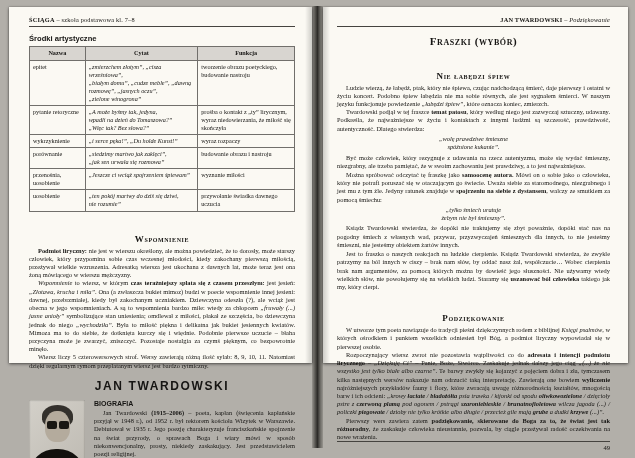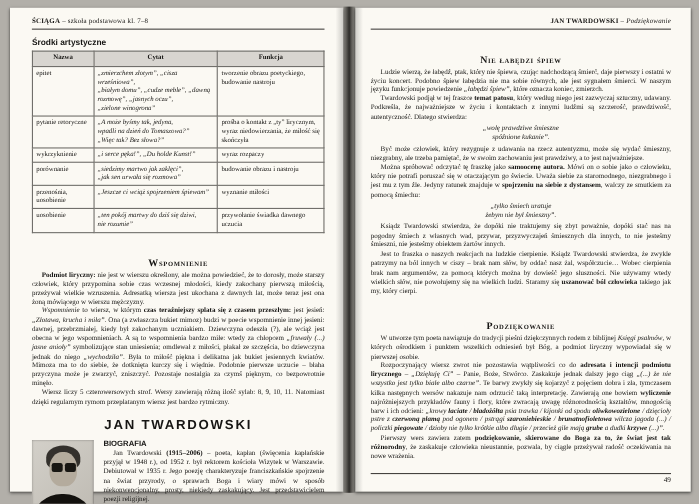--- a/index.html
+++ b/index.html
@@ -4,21 +4,21 @@
 <style>
   html,body{margin:0;padding:0;}
   body{
     width:635px;height:458px;position:relative;overflow:hidden;
     background:#b2afa9;
     font-family:"Liberation Serif", serif;
     color:#161513;
     -webkit-font-smoothing:antialiased;
   }
   .page{
-    position:absolute;top:7px;height:440px;background:#fbf9f3;
+    position:absolute;top:7px;height:356px;background:#fbf9f3;
     box-shadow:0 1px 3px rgba(0,0,0,.55), 0 0 1px rgba(0,0,0,.4);
     display:flex;flex-direction:column;box-sizing:border-box;
   }
   .page-left{left:9px;width:303px;padding:9px 17px 7px 20px;}
   .page-right{left:323px;width:305px;padding:9px 18px 7px 14px;}
   .page-left::after, .page-right::before{
     content:"";position:absolute;top:0;bottom:0;width:7px;pointer-events:none;
   }
   .page-left::after{right:0;background:linear-gradient(90deg,rgba(0,0,0,0),rgba(0,0,0,.18));}
   .page-right::before{left:0;background:linear-gradient(270deg,rgba(0,0,0,0),rgba(0,0,0,.18));}
@@ -171,20 +171,21 @@
       <div class="bio-text"><span>Jan Twardowski </span><span class="b">(1915–2006)</span><span> – poeta, kapłan (święcenia kapłańskie przyjął w 1948 r.), od 1952 r. był rektorem kościoła Wizytek w Warszawie. Debiutował w 1935 r. Jego poezję charakteryzuje franciszkańskie spojrzenie na świat przyrody, o sprawach Boga i wiary mówi w sposób niekonwencjonalny, prosty, niekiedy zaskakujący. Jest przedstawicielem poezji religijnej.</span></div>
     </div>
   </div>
 
 </div>
 
 <div class="page page-right">
   <div class="run-head right"><span class="b">JAN TWARDOWSKI</span><span> – </span><span class="i">Podziękowanie</span></div>
   <hr class="head-rule">
 
+  <div class="sc-head sc-main">Fraszki (wybór)</div>
 
   <div class="sc-head sc-sub">Nie łabędzi śpiew</div>
   <p class="para first"><span>Ludzie wierzą, że łabędź, ptak, który nie śpiewa, czując nadchodzącą śmierć, daje pierwszy i ostatni w życiu koncert. Podobno śpiew łabędzia nie ma sobie równych, ale jest sygnałem śmierci. W naszym języku funkcjonuje powiedzenie </span><span class="i">„łabędzi śpiew”</span><span>, które oznacza koniec, zmierzch.</span></p>
   <p class="para"><span>Twardowski podjął w tej fraszce </span><span class="b">temat patosu</span><span>, który według niego jest zazwyczaj sztuczny, udawany. Podkreśla, że najważniejsze w życiu i kontaktach z innymi ludźmi są szczerość, prawdziwość, autentyczność. Dlatego stwierdza:</span></p>
   <div class="quote-block">„wolę prawdziwe śmieszne
 spóźnione kukanie”.</div>
   <p class="para"><span>Być może człowiek, który rezygnuje z udawania na rzecz autentyzmu, może się wydać śmieszny, niezgrabny, ale trzeba pamiętać, że w swoim zachowaniu jest prawdziwy, a to jest najważniejsze.</span></p>
 
   <p class="para first"><span>Można spróbować odczytać tę fraszkę jako </span><span class="b">samoocenę autora.</span><span> Mówi on o sobie jako o człowieku, który nie potrafi poruszać się w otaczającym go świecie. Uważa siebie za staromodnego, niezgrabnego i jest mu z tym źle. Jedyny ratunek znajduje w </span><span class="b">spojrzeniu na siebie z dystansem</span><span>, walczy ze smutkiem za pomocą śmiechu:</span></p>
   <div class="quote-block">„tylko śmiech uratuje

